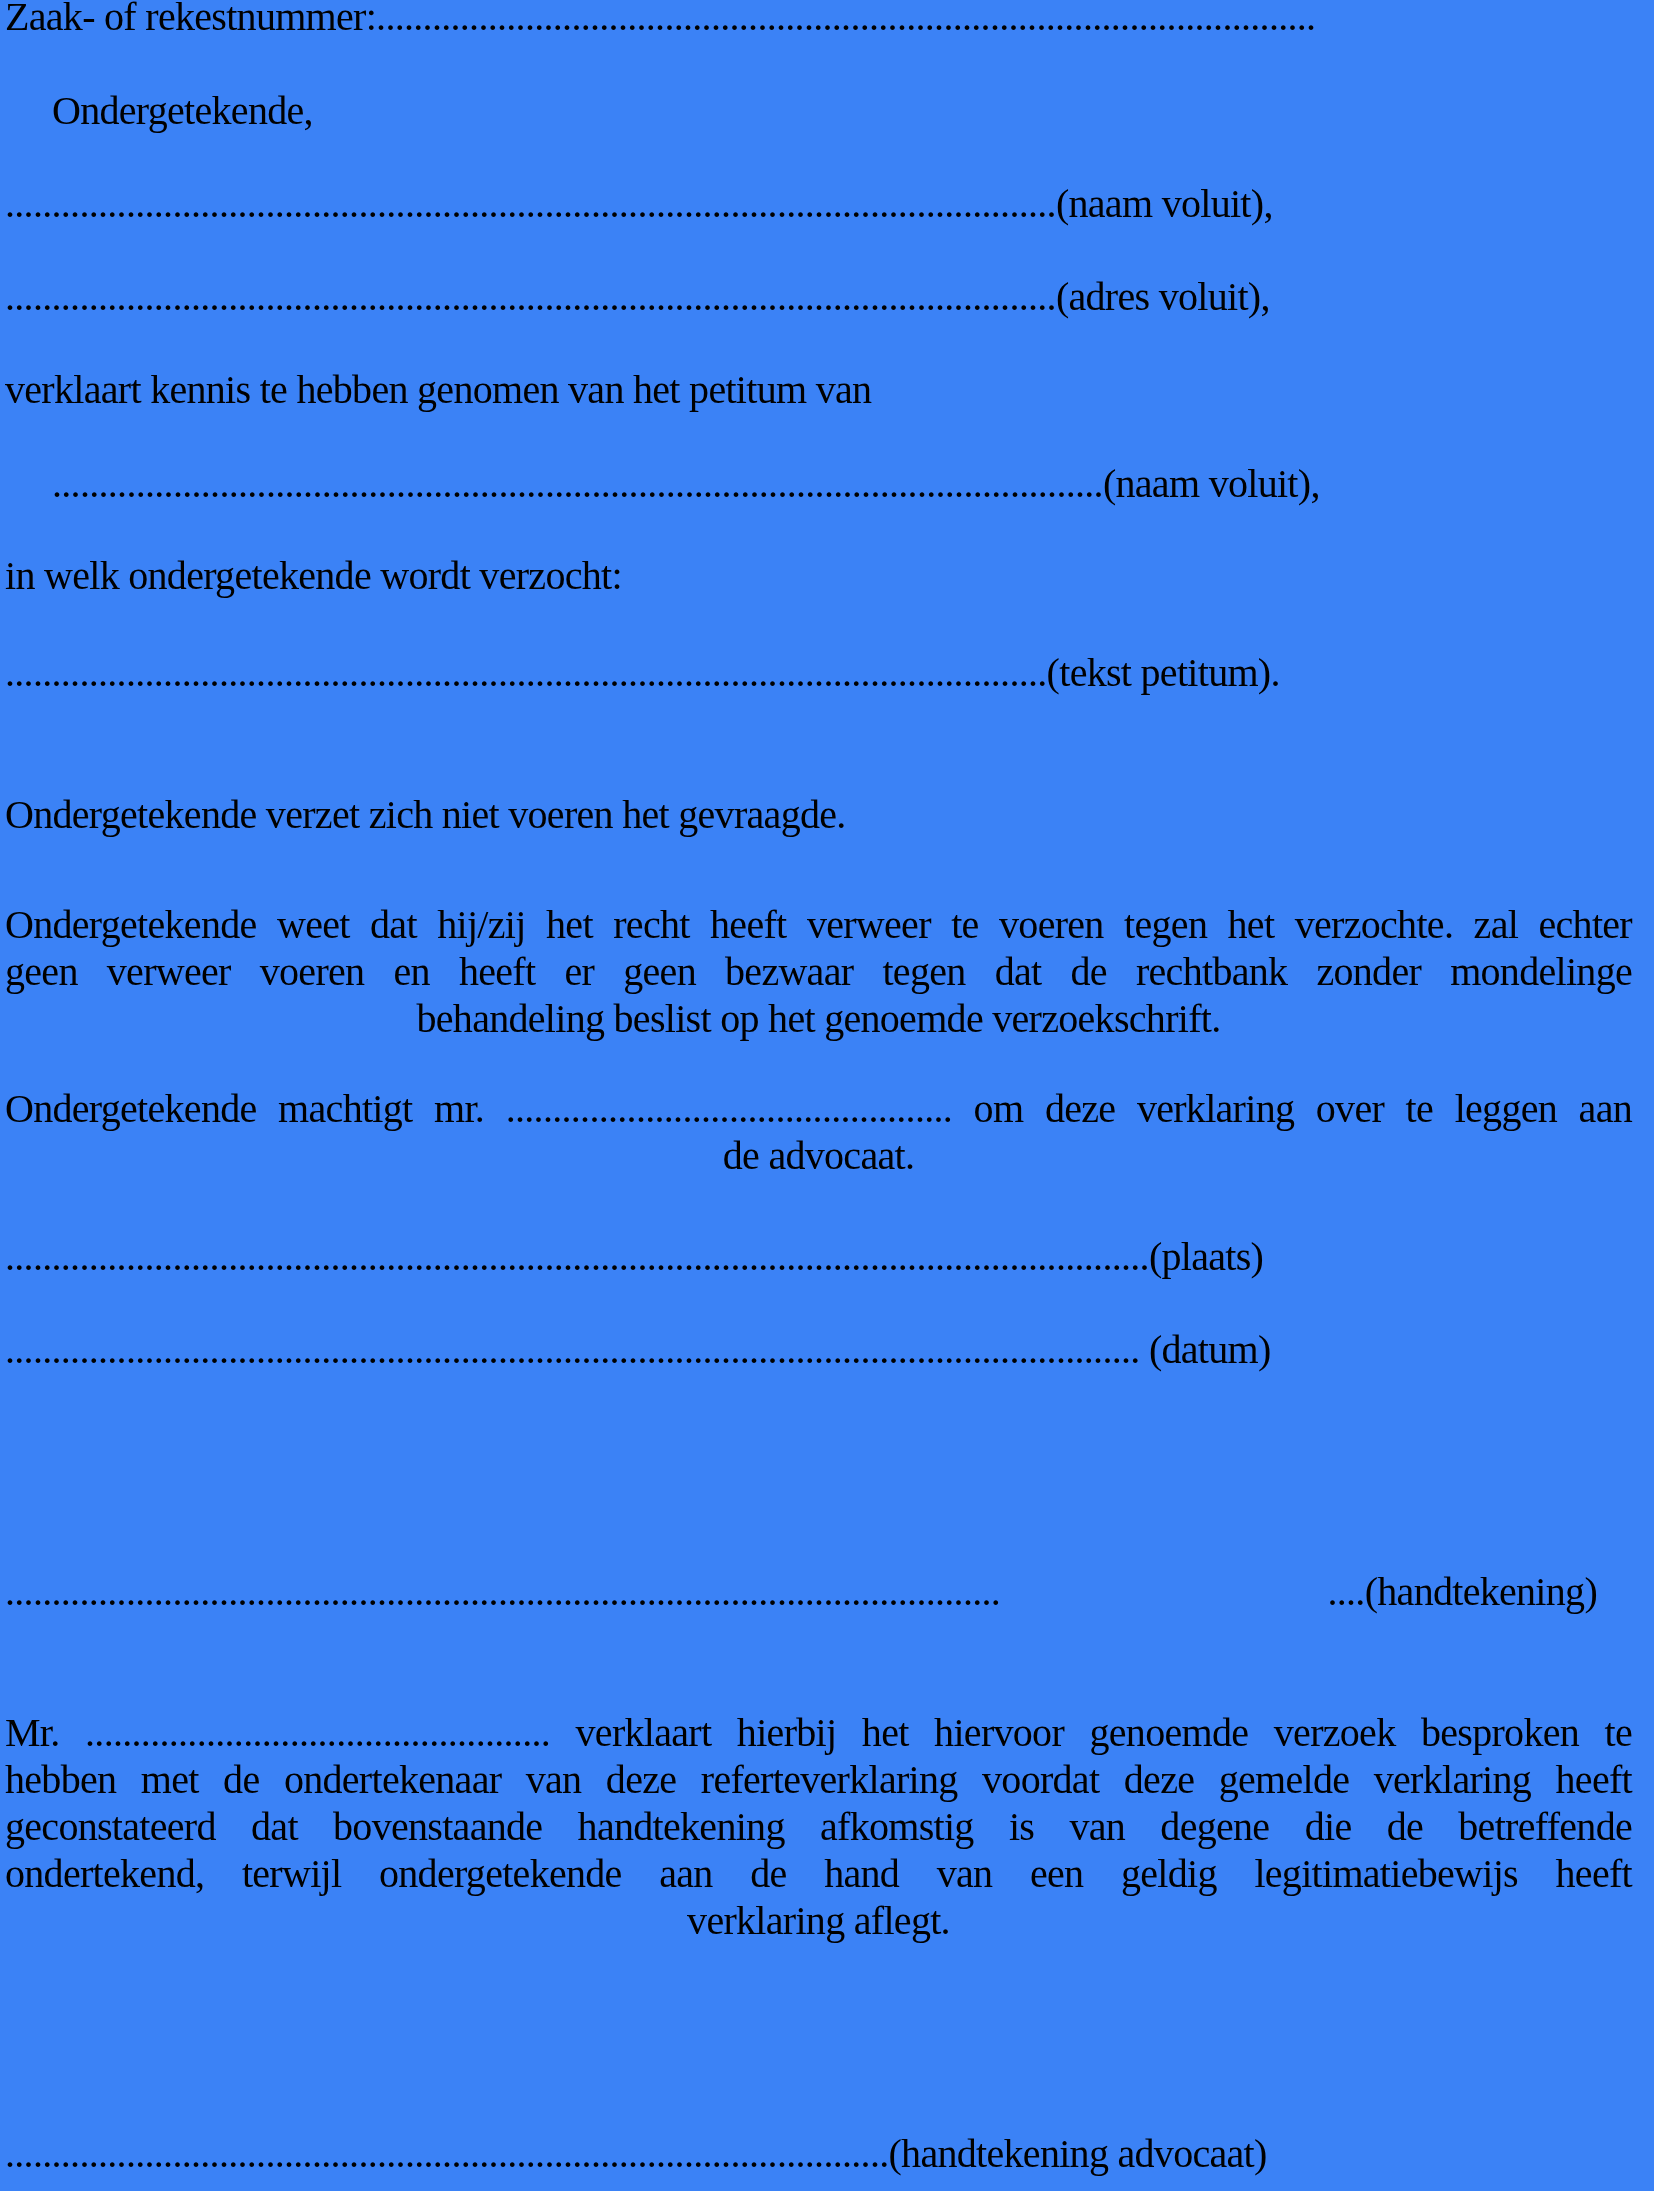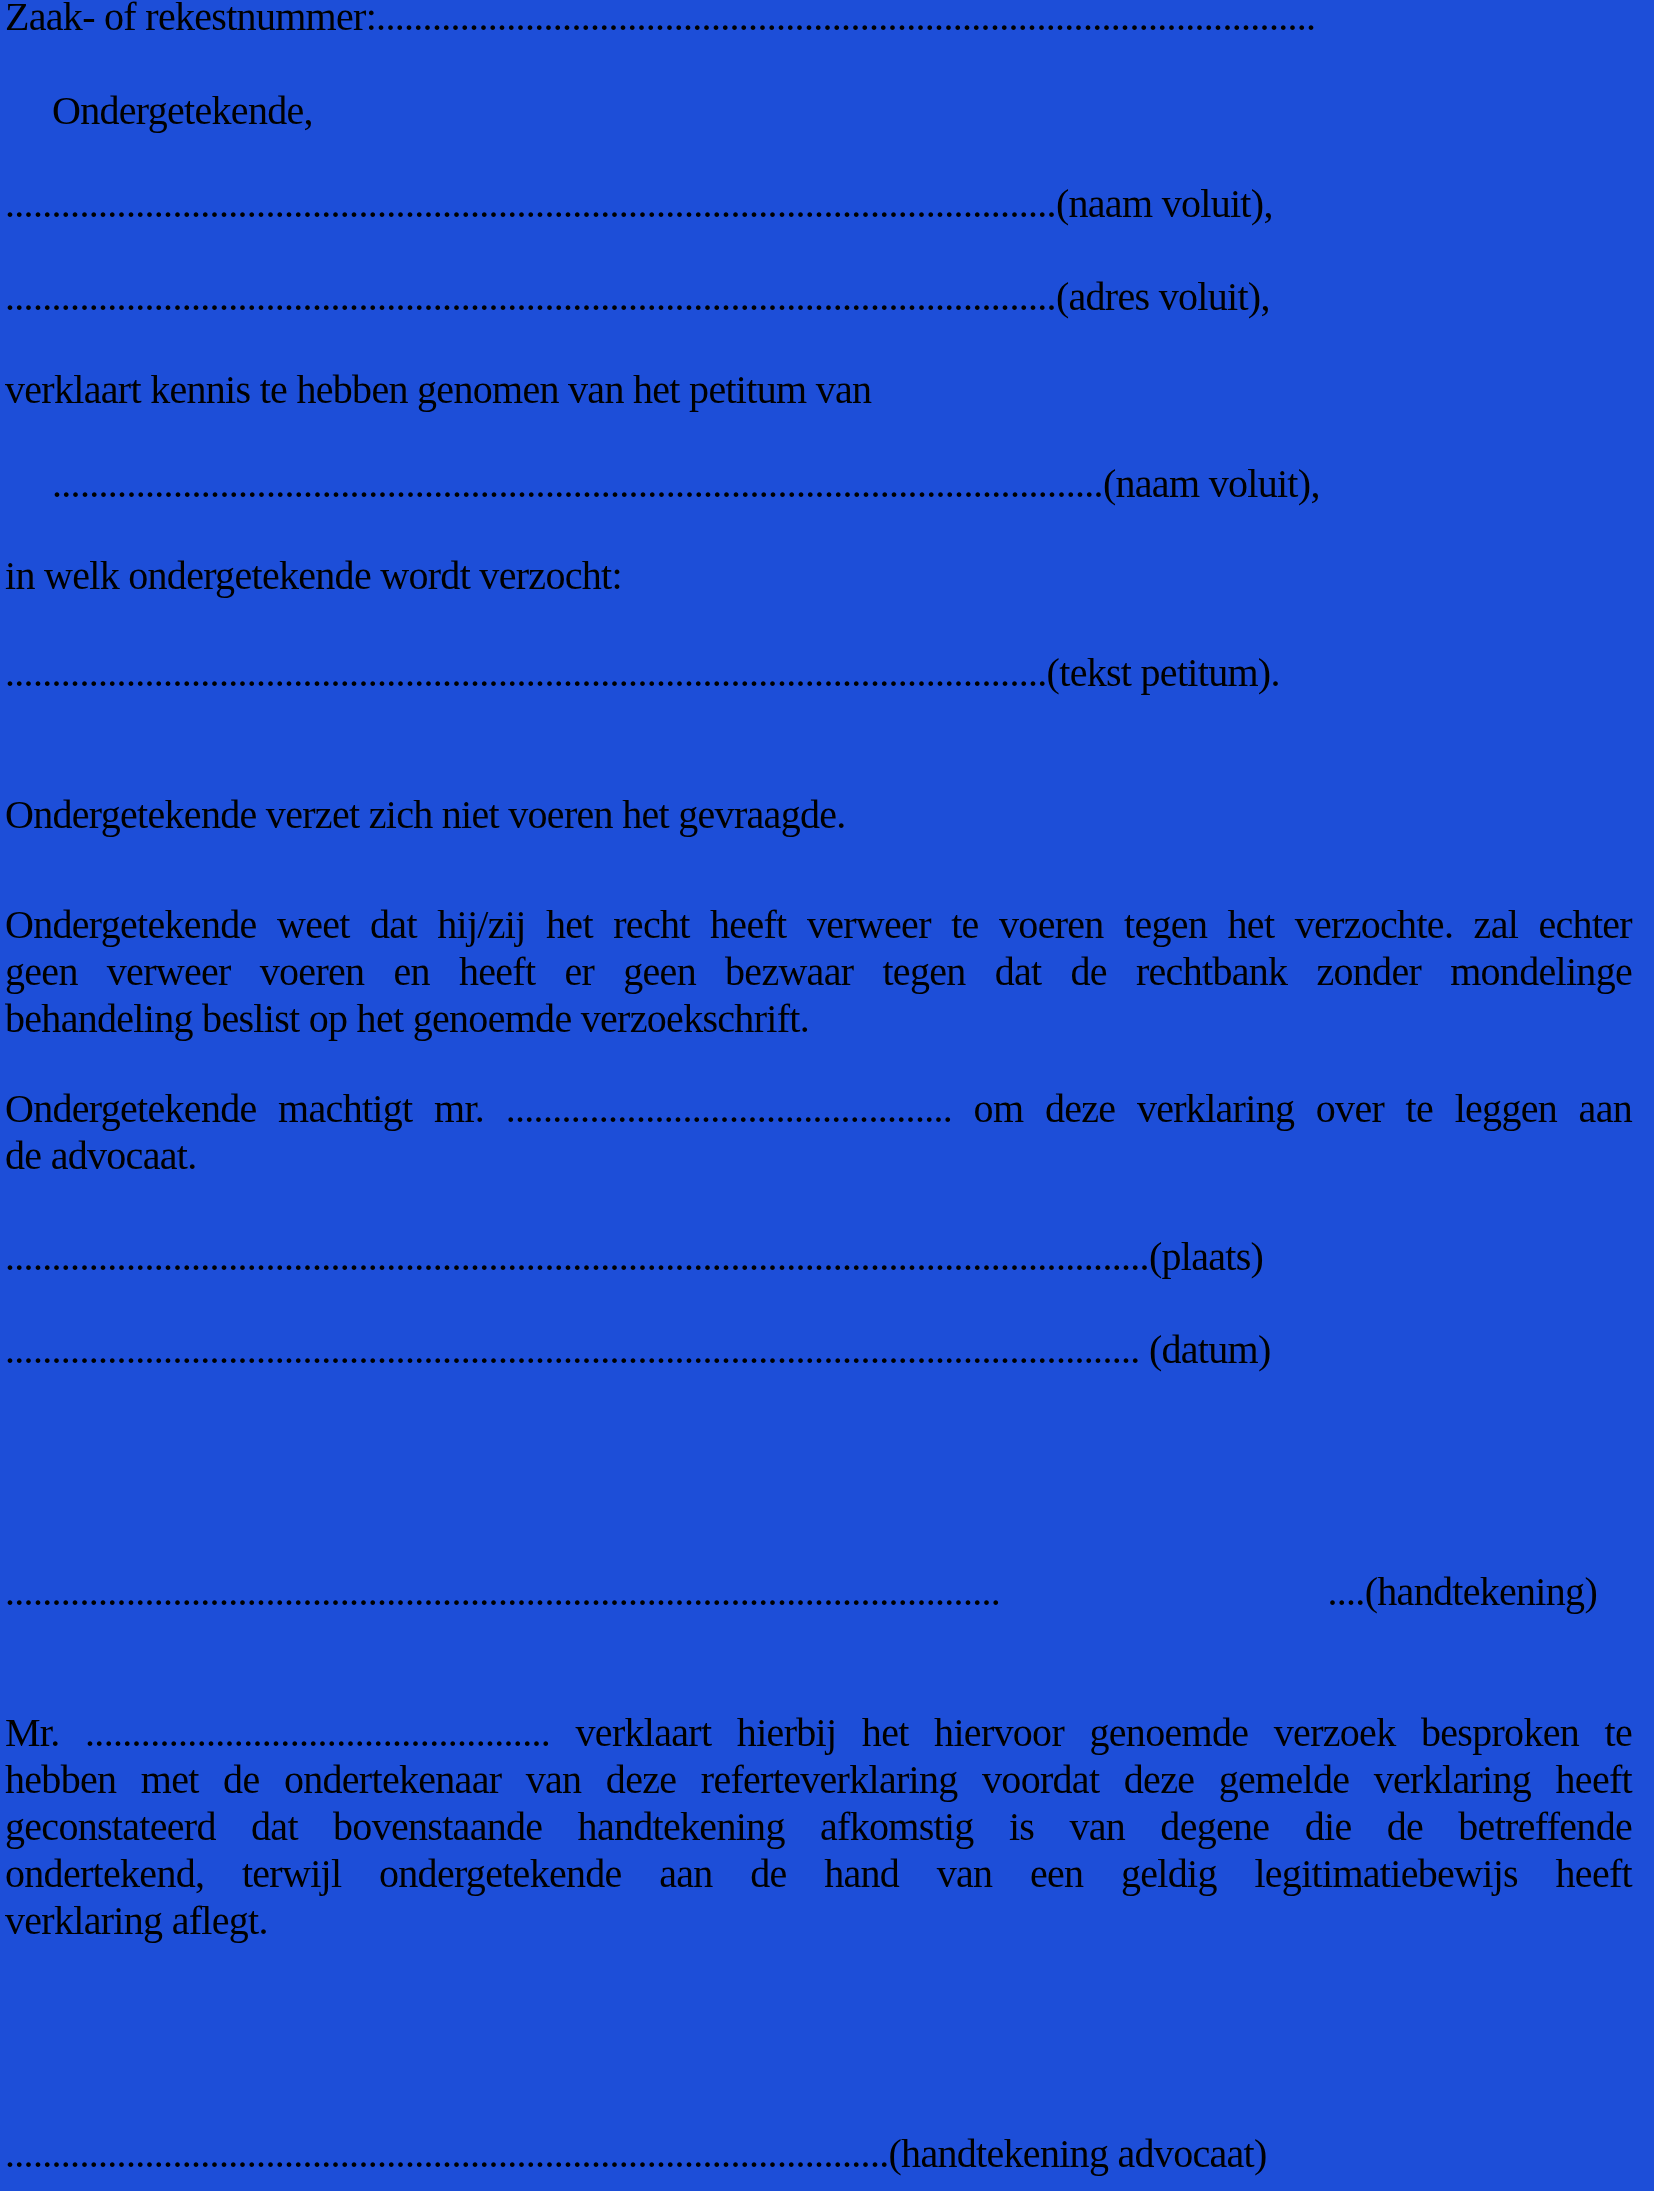--- a/index.html
+++ b/index.html
@@ -16,31 +16,31 @@
     line-height: 47px;
     letter-spacing: -0.7px;
     overflow: hidden;
   }
   .page {
     width: 1654px;
     height: 2191px;
     padding-left: 5px;
     padding-top: 1px;
     box-sizing: border-box;
-    background: #1d4ed8;
+    background: #3b82f6;
     overflow: visible;
   }
   .col { width: 1627px; }
   .tline { white-space: nowrap; }          
   .field { white-space: nowrap; }          
   .jline {                                  
     text-align: justify;
     text-align-last: justify;
   }
-  .lastline { text-align: left; white-space: nowrap; }
+  .lastline { text-align: center; white-space: nowrap; }
   .sig-row {
     display: flex;
     justify-content: space-between;
     width: 1592px;
     white-space: nowrap;
   }
   
   .mt-first { margin-top: -8px; }
   .mt-47 { margin-top: 47px; margin-left: 47px; }
   .mt-46 { margin-top: 46px; }

